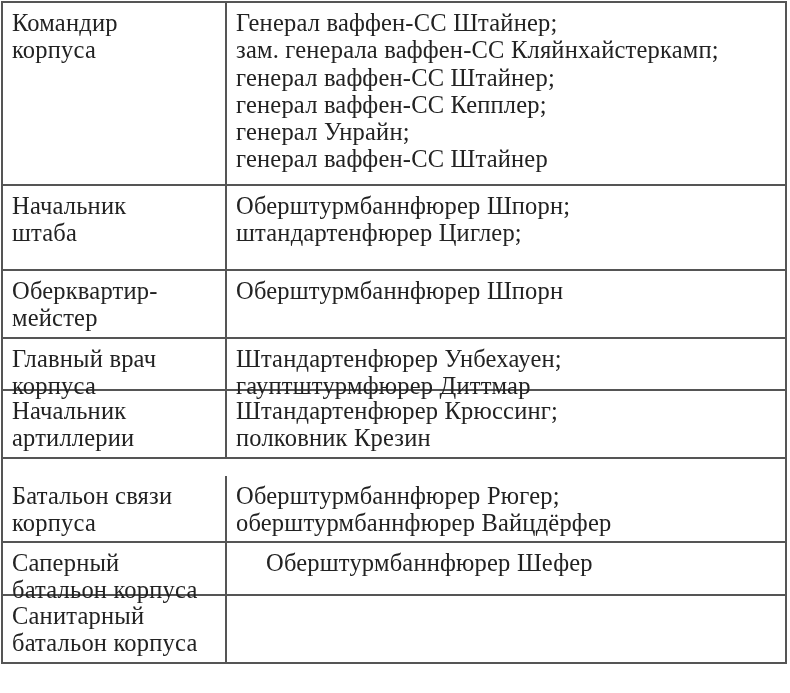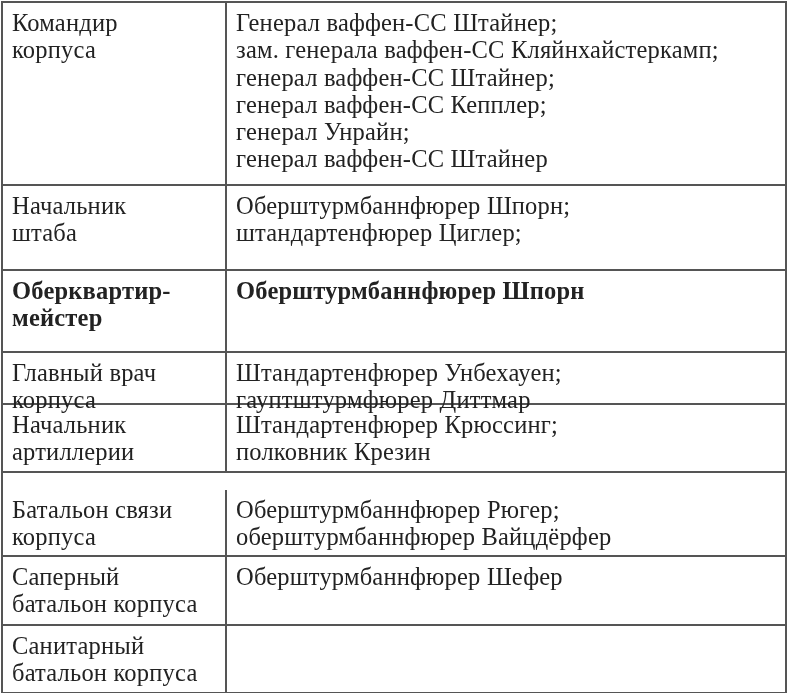--- a/index.html
+++ b/index.html
@@ -73,21 +73,21 @@
     <div class="row" style="height: 85px;">
       <div class="cell-role">
         <span class="line">Начальник</span>
         <span class="line">штаба</span>
       </div>
       <div class="cell-persons">
         <span class="line">Оберштурмбаннфюрер Шпорн;</span>
         <span class="line">штандартенфюрер Циглер;</span>
       </div>
     </div>
-    <div class="row" style="height: 82px; font-weight: bold;">
+    <div class="row" style="height: 68px;">
       <div class="cell-role">
         <span class="line">Оберквартир-</span>
         <span class="line">мейстер</span>
       </div>
       <div class="cell-persons">
         <span class="line">Оберштурмбаннфюрер Шпорн</span>
       </div>
     </div>
     <div class="row" style="height: 52px;">
       <div class="cell-role">
@@ -112,21 +112,21 @@
     <div class="row" style="height: 67px; margin-top: 17px;">
       <div class="cell-role">
         <span class="line">Батальон связи</span>
         <span class="line">корпуса</span>
       </div>
       <div class="cell-persons">
         <span class="line">Оберштурмбаннфюрер Рюгер;</span>
         <span class="line">оберштурмбаннфюрер Вайцдёрфер</span>
       </div>
     </div>
-    <div class="row" style="height: 69px;">
+    <div class="row" style="height: 53px; gap: 30px;">
       <div class="cell-role">
         <span class="line">Саперный</span>
         <span class="line">батальон корпуса</span>
       </div>
       <div class="cell-persons">
         <span class="line">Оберштурмбаннфюрер Шефер</span>
       </div>
     </div>
     <div class="row" style="height: 66px;">
       <div class="cell-role">

